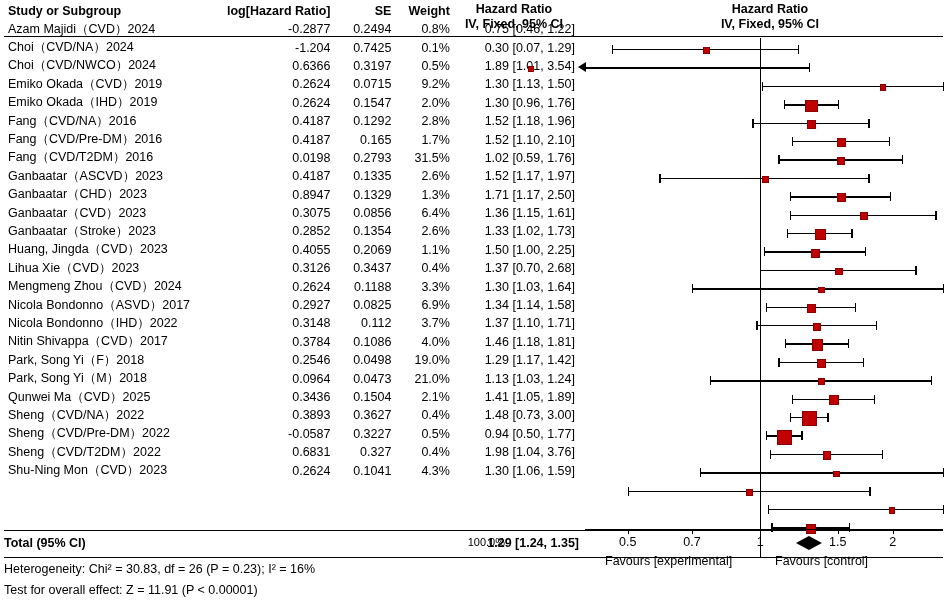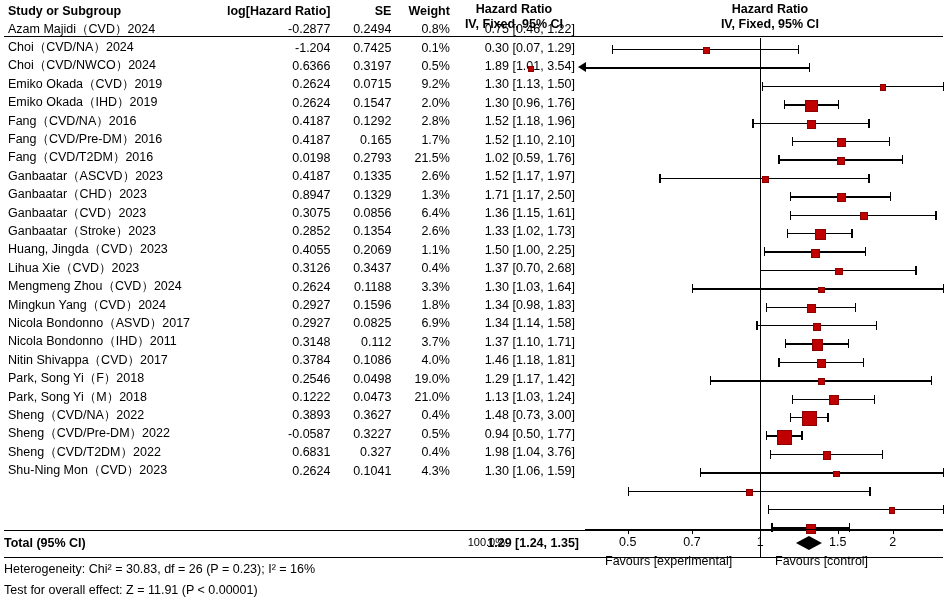--- a/index.html
+++ b/index.html
@@ -121,21 +121,21 @@
           <td class="c-study">Fang（CVD/Pre-DM）2016</td>
           <td class="c-loghr">0.4187</td>
           <td class="c-se">0.165</td>
           <td class="c-weight">1.7%</td>
           <td class="c-ci">1.52 [1.10, 2.10]</td>
         </tr>
         <tr>
           <td class="c-study">Fang（CVD/T2DM）2016</td>
           <td class="c-loghr">0.0198</td>
           <td class="c-se">0.2793</td>
-          <td class="c-weight">21.5%</td>
+          <td class="c-weight">31.5%</td>
           <td class="c-ci">1.02 [0.59, 1.76]</td>
         </tr>
         <tr>
           <td class="c-study">Ganbaatar（ASCVD）2023</td>
           <td class="c-loghr">0.4187</td>
           <td class="c-se">0.1335</td>
           <td class="c-weight">2.6%</td>
           <td class="c-ci">1.52 [1.17, 1.97]</td>
         </tr>
         <tr>
@@ -174,35 +174,28 @@
           <td class="c-ci">1.37 [0.70, 2.68]</td>
         </tr>
         <tr>
           <td class="c-study">Mengmeng Zhou（CVD）2024</td>
           <td class="c-loghr">0.2624</td>
           <td class="c-se">0.1188</td>
           <td class="c-weight">3.3%</td>
           <td class="c-ci">1.30 [1.03, 1.64]</td>
         </tr>
         <tr>
-          <td class="c-study">Mingkun Yang（CVD）2024</td>
-          <td class="c-loghr">0.2927</td>
-          <td class="c-se">0.1596</td>
-          <td class="c-weight">1.8%</td>
-          <td class="c-ci">1.34 [0.98, 1.83]</td>
-        </tr>
-        <tr>
           <td class="c-study">Nicola Bondonno（ASVD）2017</td>
           <td class="c-loghr">0.2927</td>
           <td class="c-se">0.0825</td>
           <td class="c-weight">6.9%</td>
           <td class="c-ci">1.34 [1.14, 1.58]</td>
         </tr>
         <tr>
-          <td class="c-study">Nicola Bondonno（IHD）2011</td>
+          <td class="c-study">Nicola Bondonno（IHD）2022</td>
           <td class="c-loghr">0.3148</td>
           <td class="c-se">0.112</td>
           <td class="c-weight">3.7%</td>
           <td class="c-ci">1.37 [1.10, 1.71]</td>
         </tr>
         <tr>
           <td class="c-study">Nitin Shivappa（CVD）2017</td>
           <td class="c-loghr">0.3784</td>
           <td class="c-se">0.1086</td>
           <td class="c-weight">4.0%</td>
@@ -210,24 +203,31 @@
         </tr>
         <tr>
           <td class="c-study">Park, Song Yi（F）2018</td>
           <td class="c-loghr">0.2546</td>
           <td class="c-se">0.0498</td>
           <td class="c-weight">19.0%</td>
           <td class="c-ci">1.29 [1.17, 1.42]</td>
         </tr>
         <tr>
           <td class="c-study">Park, Song Yi（M）2018</td>
-          <td class="c-loghr">0.1222</td>
+          <td class="c-loghr">0.0964</td>
           <td class="c-se">0.0473</td>
           <td class="c-weight">21.0%</td>
           <td class="c-ci">1.13 [1.03, 1.24]</td>
+        </tr>
+        <tr>
+          <td class="c-study">Qunwei Ma（CVD）2025</td>
+          <td class="c-loghr">0.3436</td>
+          <td class="c-se">0.1504</td>
+          <td class="c-weight">2.1%</td>
+          <td class="c-ci">1.41 [1.05, 1.89]</td>
         </tr>
         <tr>
           <td class="c-study">Sheng（CVD/NA）2022</td>
           <td class="c-loghr">0.3893</td>
           <td class="c-se">0.3627</td>
           <td class="c-weight">0.4%</td>
           <td class="c-ci">1.48 [0.73, 3.00]</td>
         </tr>
         <tr>
           <td class="c-study">Sheng（CVD/Pre-DM）2022</td>

